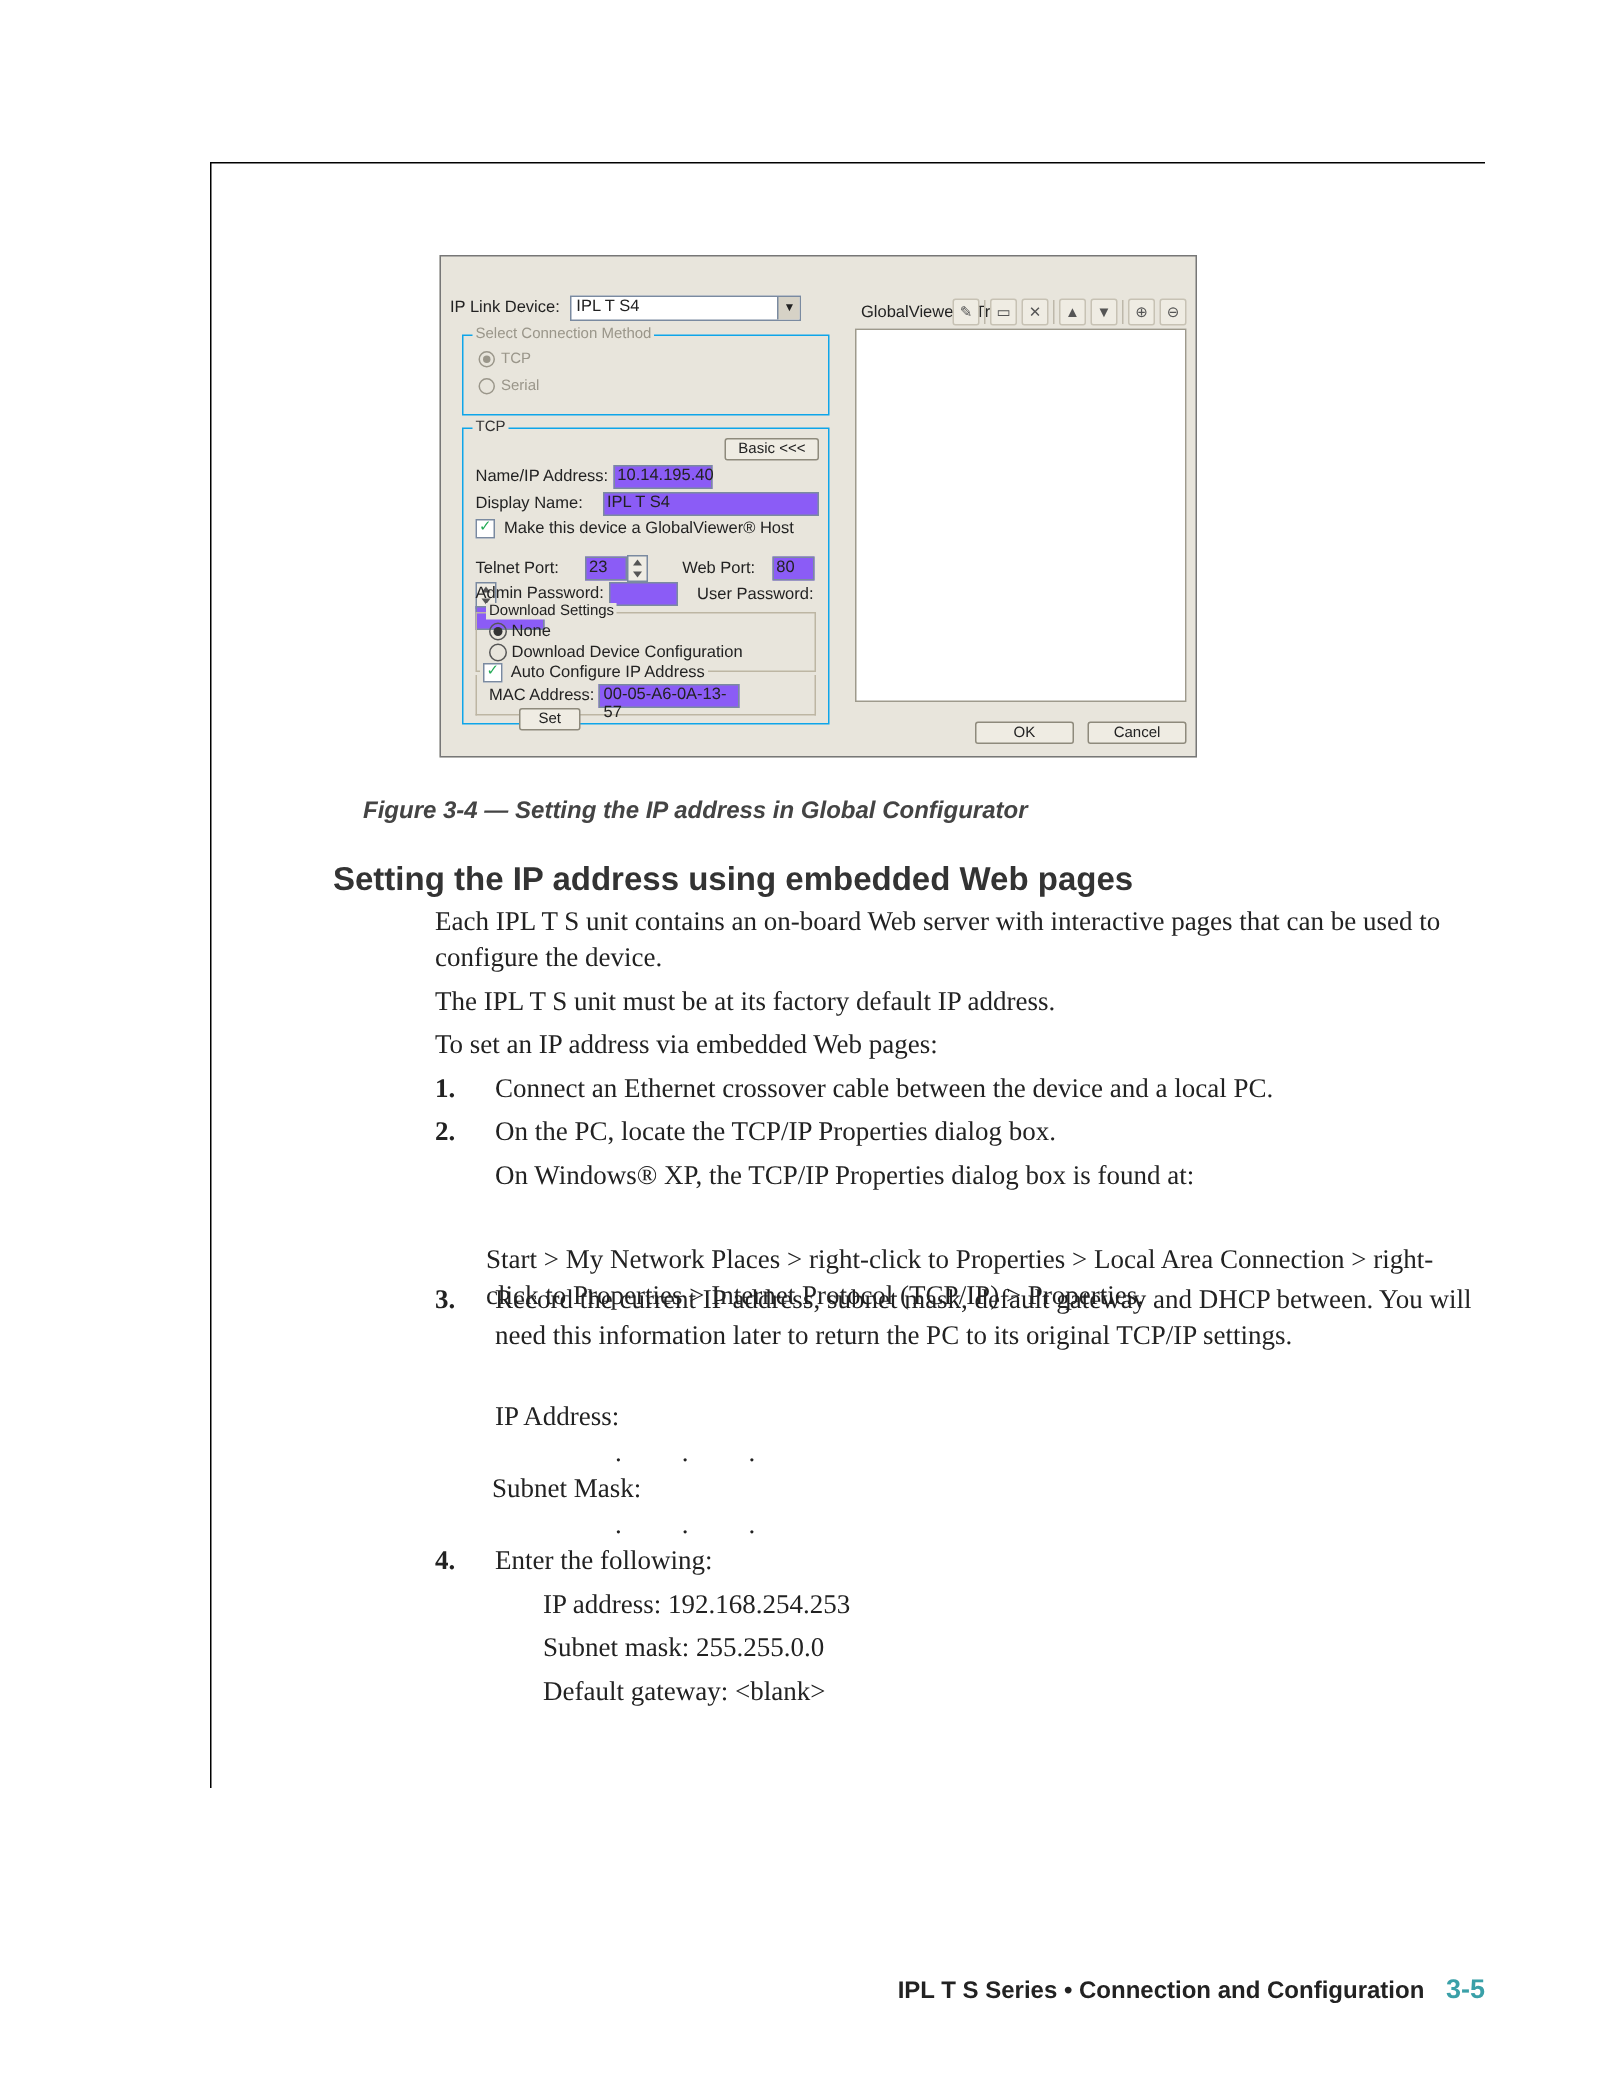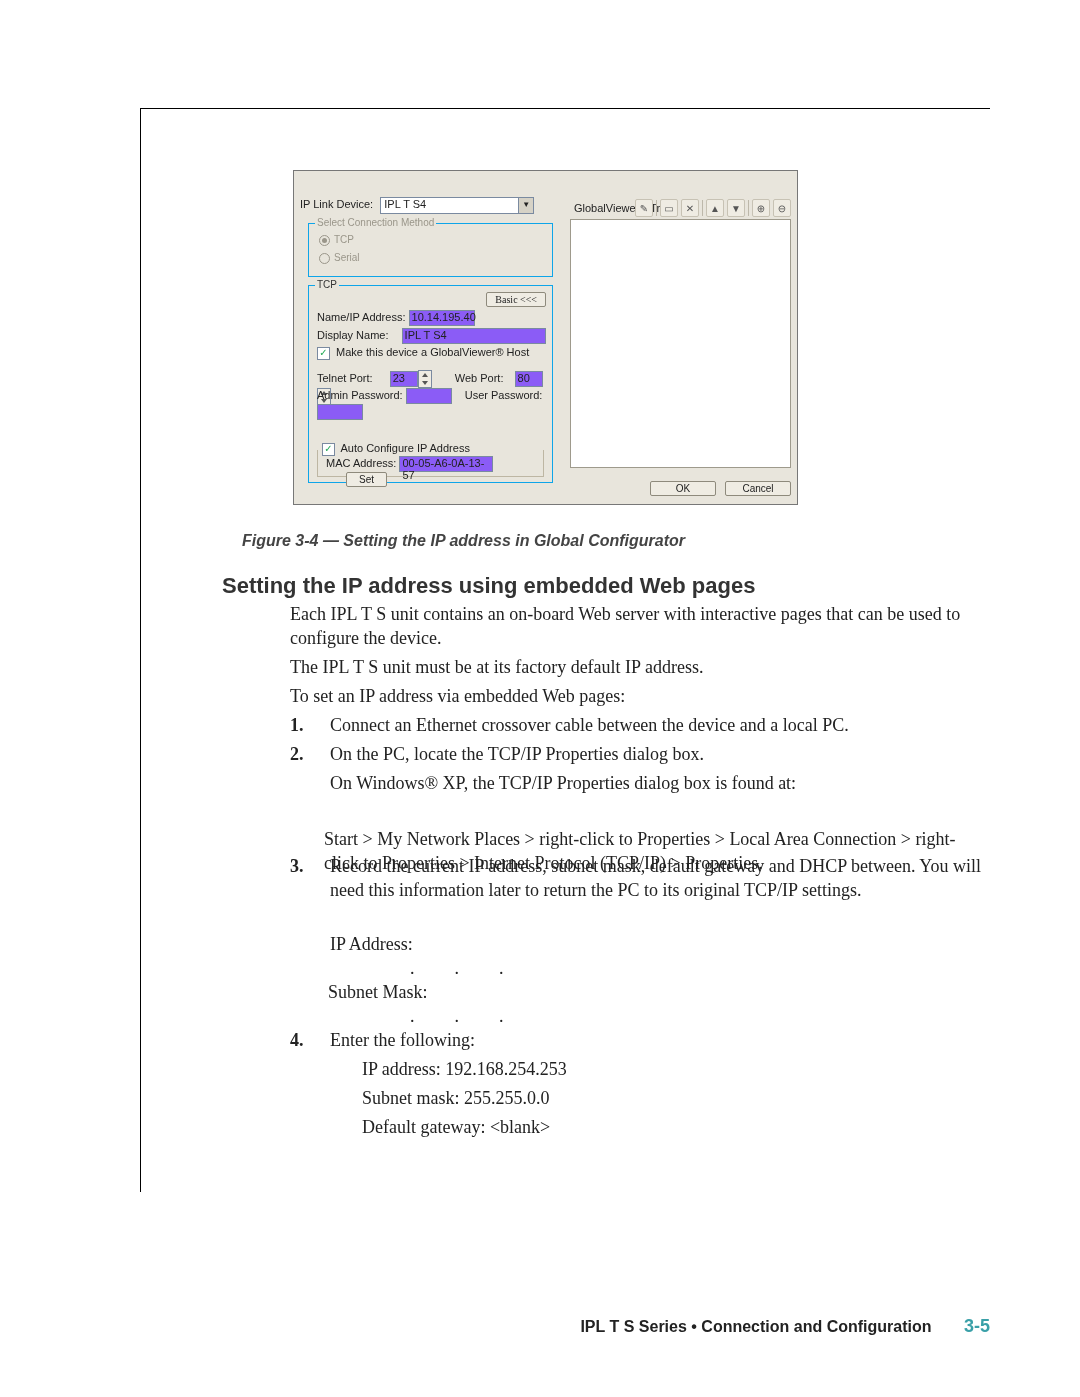--- a/index.html
+++ b/index.html
@@ -49,21 +49,21 @@
 
   
   .caption{position:absolute;left:242px;top:532px;font-family:Arial,Helvetica,sans-serif;font-weight:bold;font-style:italic;font-size:16px;color:#444;}
   .h2{position:absolute;left:222px;top:573px;font-family:Arial,Helvetica,sans-serif;font-weight:900;font-size:22px;color:#333;}
   .para{position:absolute;left:290px;font-size:18px;line-height:24px;}
   .li{position:absolute;left:290px;font-size:18px;line-height:24px;}
   .li .n{position:absolute;left:0;font-weight:bold;}
   .li .t{margin-left:40px;display:block;}
   .dots{letter-spacing:40px;margin-left:80px;}
   .footer{position:absolute;left:0;right:90px;bottom:60px;text-align:right;font-family:Arial,Helvetica,sans-serif;font-weight:bold;font-size:16px;}
-  .footer .pg{color:#3aa0a8;margin-left:28px;font-size:18px;text-align:right;}
+  .footer .pg{color:#3aa0a8;margin-left:10px;font-size:18px;text-align:right;}
 </style>
 </head>
 <body>
 
 <div class="rule"></div>
 <div class="vert"></div>
 
 <div class="dlg">
   <div class="pane">
     <div class="row-top">
@@ -90,21 +90,21 @@
     <div class="treepane"></div>
 
     <div class="grp grpA">
       <span class="gl">Select Connection Method</span>
       <div class="opt" style="top:10px;"><span class="r on"></span><span>TCP</span></div>
       <div class="opt" style="top:28px;"><span class="r"></span><span>Serial</span></div>
     </div>
 
     <div class="grp grpB">
       <span class="gl">TCP</span>
-      <span class="btn" style="position:absolute;right:6px;top:6px;font-family:Liberation Serif, serif;">Basic &lt;&lt;&lt;</span>
+      <span class="btn" style="position:absolute;right:6px;top:6px;">Basic &lt;&lt;&lt;</span>
 
       <div style="position:absolute;left:8px;top:24px;">
         <span>Name/IP Address:</span>
         <span class="tb" style="width:60px;">10.14.195.40</span>
       </div>
       <div style="position:absolute;left:8px;top:42px;">
         <span>Display Name:</span>
         <span class="tb" style="width:138px;margin-left:10px;">IPL T S4</span>
       </div>
       <div style="position:absolute;left:8px;top:60px;">
@@ -118,20 +118,25 @@
         <span style="margin-left:20px;">Web Port:</span>
         <span class="tb" style="width:22px;margin-left:8px;">80</span><span class="spin"></span>
       </div>
       <div style="position:absolute;left:8px;top:102px;">
         <span>Admin Password:</span>
         <span class="tb" style="width:40px;"></span>
         <span style="margin-left:10px;">User Password:</span>
         <span class="tb" style="width:40px;"></span>
       </div>
 
+      <div class="subgrp" style="left:8px;top:122px;width:225px;height:38px;">
+        <span class="sgl">Download Settings</span>
+        <div style="position:absolute;left:8px;top:6px;"><span class="rr on"></span><span>None</span></div>
+        <div style="position:absolute;left:8px;top:20px;"><span class="rr"></span><span>Download Device Configuration</span></div>
+      </div>
 
       <div class="subgrp" style="left:8px;top:164px;width:225px;height:26px;border-top:none;">
         <div style="position:absolute;left:2px;top:-8px;background:#e8e5dc;padding:0 2px;">
           <span class="cb">✓</span>
           <span>Auto Configure IP Address</span>
         </div>
         <div style="position:absolute;left:8px;top:6px;">
           <span>MAC Address:</span>
           <span class="tb" style="width:88px;">00-05-A6-0A-13-57</span>
           <span class="btn" style="margin-left:20px;padding:1px 12px;">Set</span>

